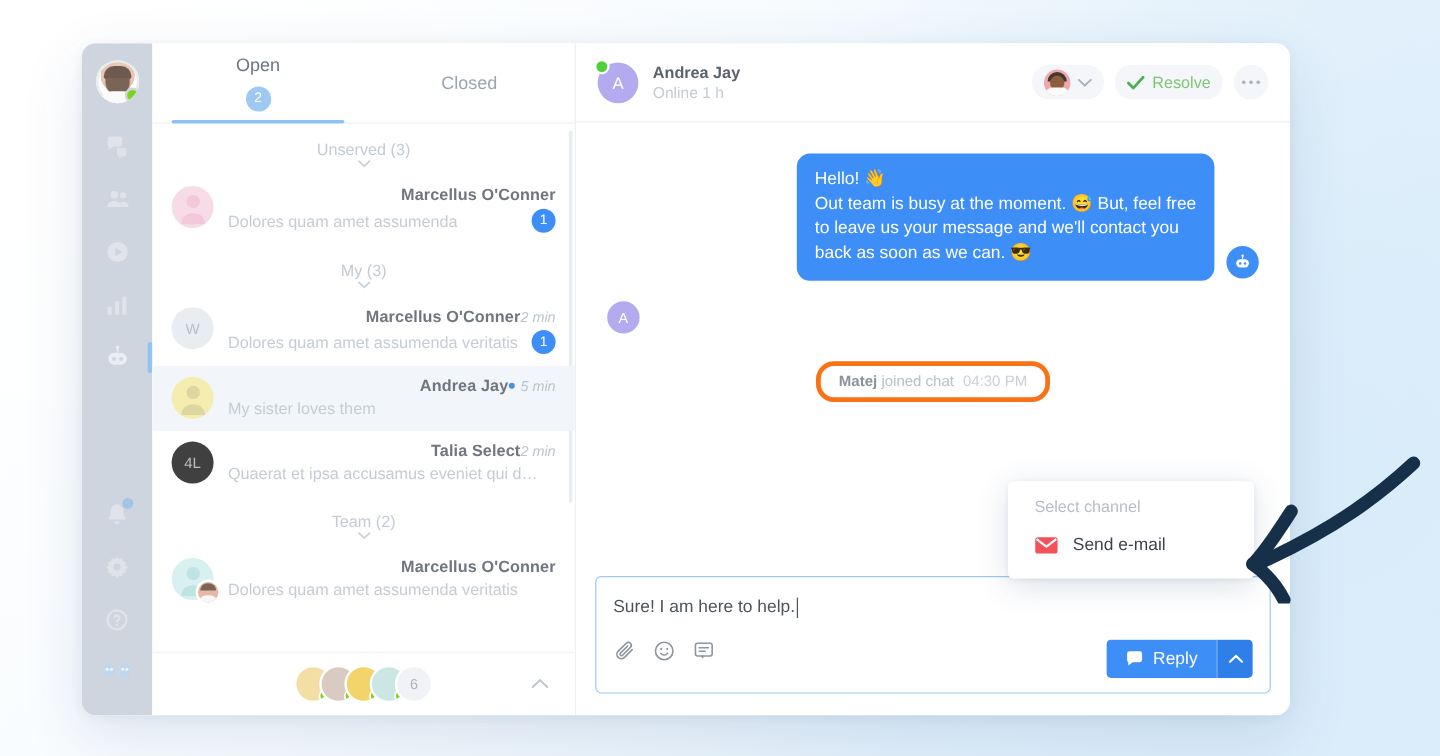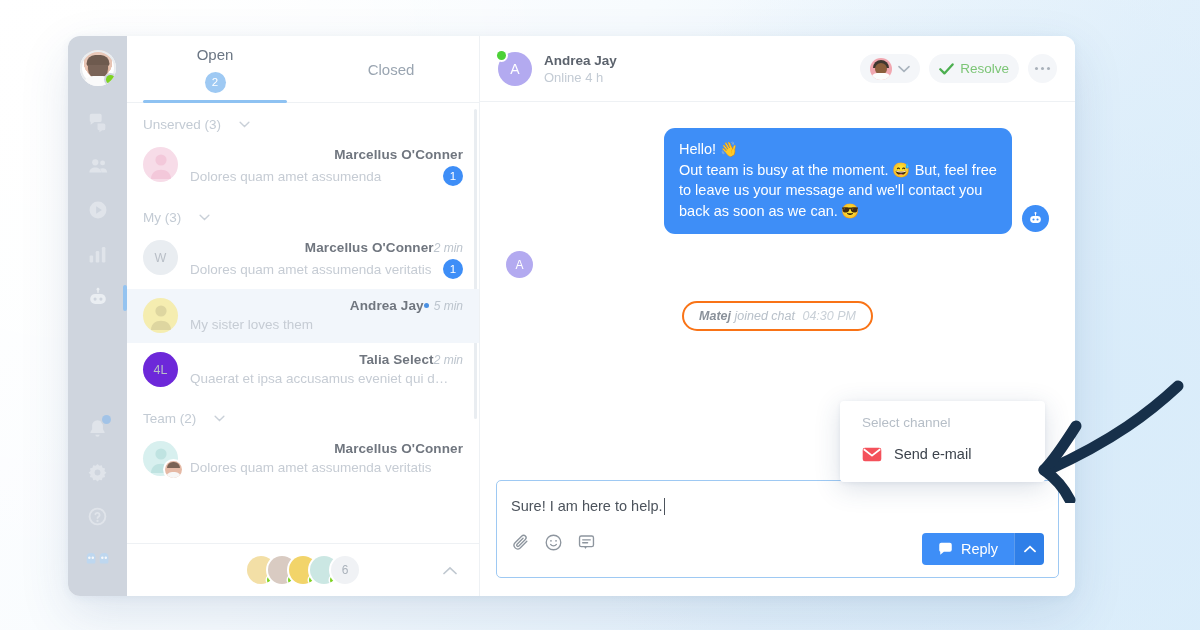--- a/index.html
+++ b/index.html
@@ -108,21 +108,21 @@
   }
   .tab-badge {
     min-width:21px; height:21px; border-radius:11px;
     background:#9ec9f3; color:#fff; font-size:11.5px;
     display:flex; align-items:center; justify-content:center; padding:0 6px;
   }
 
   .list-scroll { flex:1; overflow:hidden; position:relative; }
   .group-head {
     font-size:13.5px; color:#c3cbd4; padding:14px 16px 6px 16px;
-    display:flex; align-items:center; gap:18px; cursor:pointer;
+    display:flex; align-items:center; gap:1px; cursor:pointer;flex-direction:column;
   }
   .chev { width:11px; height:7px; }
 
   .conv {
     display:flex; gap:12px; padding:9px 16px 10px 16px;
     cursor:pointer; align-items:flex-start; position:relative;
   }
   .conv.selected { background:#f2f6fb; }
   .av {
     width:35px; height:35px; border-radius:50%; flex:0 0 35px;
@@ -236,22 +236,22 @@
     width:27px; height:27px; border-radius:50%; background:#b3aaf0;
     color:#fff; font-size:12px; display:flex; align-items:center;
     justify-content:center; flex:0 0 27px;
   }
   .bubble-in {
     background:#edeff2; color:#5c636d; border-radius:11px;
     padding:9px 15px; font-size:14.5px;
   }
   .sys-row { display:flex; justify-content:center; margin-top:23px; }
   .sys-pill {
-    border:2px solid #f97316; border-radius:15px; padding:6px 15px;
-    font-size:12.5px; color:#b8c0c9; background:#fff;font-style:italic;
+    border:4px solid #f97316; border-radius:15px; padding:6px 15px;
+    font-size:12.5px; color:#b8c0c9; background:#fff;
   }
   .sys-pill b { color:#8a919a; font-weight:bold; }
   .sys-time { color:#c9d0d7; margin-left:4px; }
 
   
   .composer-wrap { padding:0 16px 18px 16px; position:relative; }
   .composer {
     border:1px solid #9ec9f3; border-radius:5px; background:#fff;
     padding:14px 14px 12px 14px; position:relative;
   }
@@ -486,21 +486,21 @@
               <span>5 min</span>
             </span>
           </div>
           <div class="conv-row2">
             <span class="conv-preview">My sister loves them</span>
           </div>
         </div>
       </div>
 
       <div class="conv">
-        <div class="av" style="background:#6d28d9">
+        <div class="av" style="background:#404040">
           <span>4L</span>
         </div>
         <div class="conv-body">
           <div class="conv-row1">
             <span class="conv-name">Talia Select</span>
             <span class="conv-time">2 min</span>
           </div>
           <div class="conv-row2">
             <span class="conv-preview">Quaerat et ipsa accusamus eveniet qui dolorum</span>
           </div>
@@ -562,21 +562,21 @@
 
   <div class="chat">
 
     <div class="chat-head">
       <div class="chead-av">
         <span class="odot"></span>
         <span>A</span>
       </div>
       <div>
         <div class="chead-name">Andrea Jay</div>
-        <div class="chead-sub">Online 4 h</div>
+        <div class="chead-sub">Online 1 h</div>
       </div>
       <div class="chead-actions">
         <button class="pillbtn">
           <span class="agent-av">
               <i class="ah"></i>
               <i class="af"></i>
               <i class="ab"></i>
             </span>
           <svg width="12" height="8" viewBox="0 0 12 8" fill="none">
             <path d="M1 1.6L6 6.3l5-4.7" stroke="#a9b3bd" stroke-width="1.6" stroke-linecap="round"></path>

